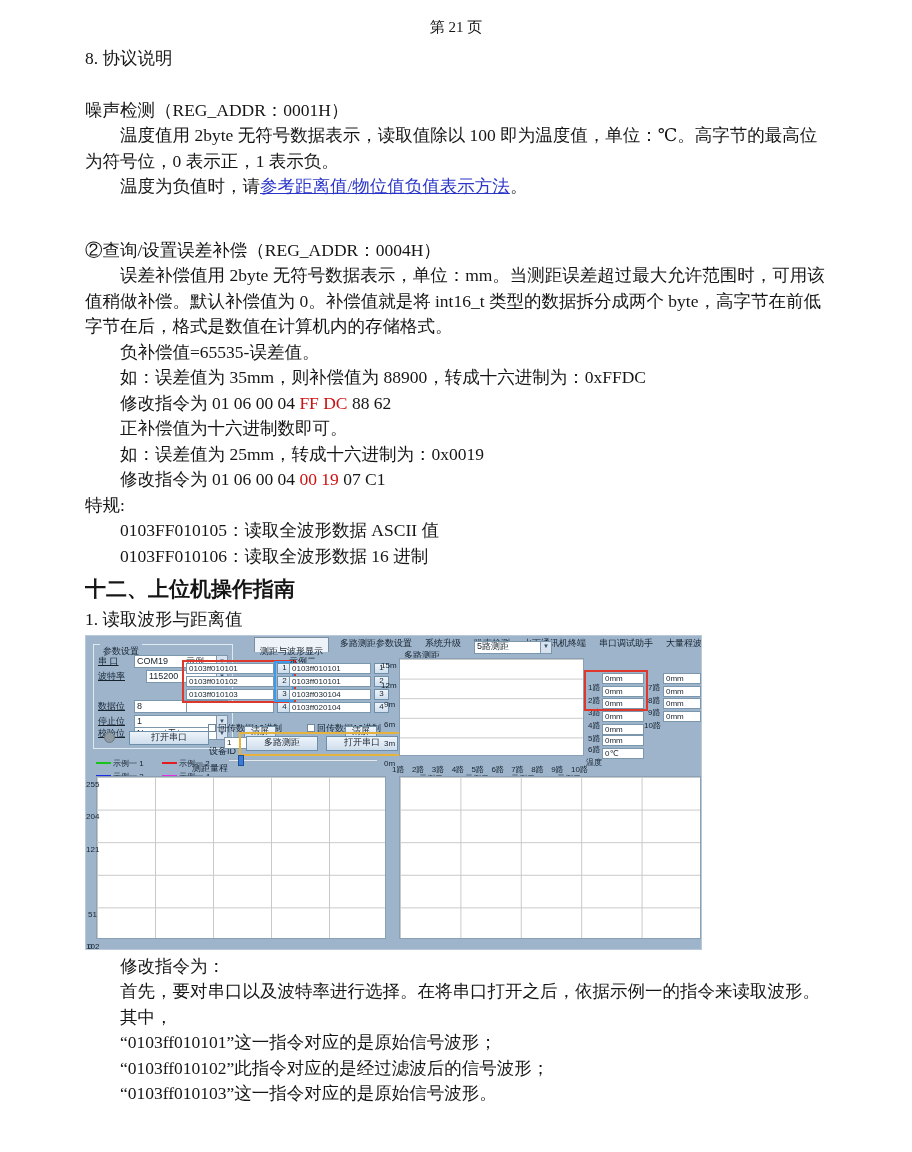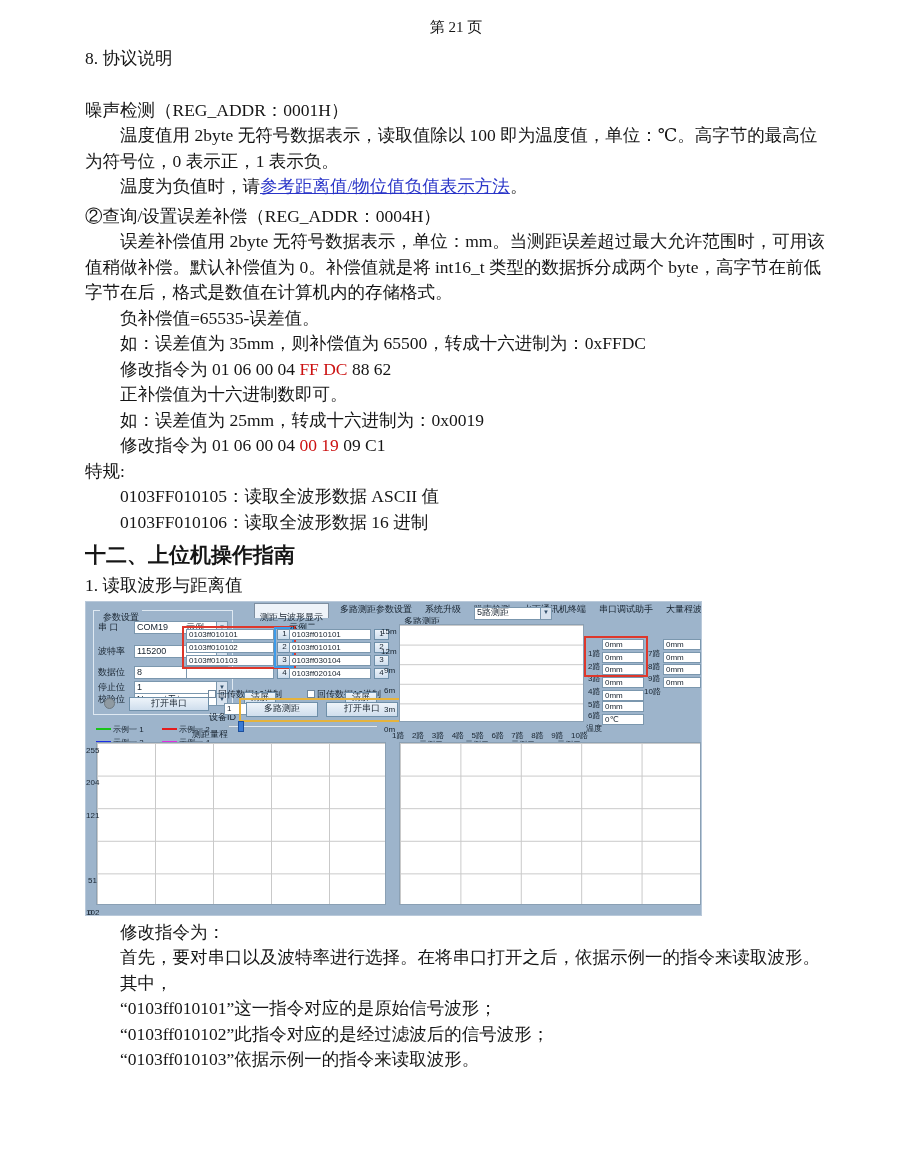--- a/index.html
+++ b/index.html
@@ -4,35 +4,35 @@
 <style>
   html,body{margin:0;padding:0;}
   body{width:912px;height:1152px;background:#ffffff;font-family:"Liberation Serif","DejaVu Serif",serif;color:#151515;}
   .page-header{padding-top:18px;height:22px;text-align:center;font-size:15px;}
   .content{margin:0 80px 0 85px;font-size:17.5px;line-height:25.5px;}
   .ln{white-space:pre-wrap;}
   .ind{text-indent:2em;}
   .doclink{color:#2a35c8;text-decoration:underline;cursor:pointer;}
   .redtx{color:#cc1111;}
   .h12{font-family:"Liberation Sans","DejaVu Sans",sans-serif;font-weight:bold;font-size:21px;line-height:32px;margin-top:4px;}
-  .mt6{margin-top:6px;}.mt26{margin-top:26px;}.mt22{margin-top:4px;}.mt4{margin-top:4px;}.mt2{margin-top:2px;}
+  .mt6{margin-top:6px;}.mt26{margin-top:26px;}.mt22{margin-top:38px;}.mt4{margin-top:4px;}.mt2{margin-top:2px;}
 
   
   .shot{position:relative;width:615px;height:313px;margin-top:2px;background:#9db4cb;
         border:1px solid #b9c9da;font-family:"Liberation Sans","DejaVu Sans",sans-serif;
         font-size:9px;color:#16222e;overflow:hidden;}
   .shot *{box-sizing:border-box;}
   .abs{position:absolute;}
   .tabbar{position:absolute;left:168px;top:1px;right:0;height:15px;display:flex;gap:9px;align-items:center;white-space:nowrap;}
   .tab{padding:0 2px;font-size:9px;}
   .tab.active{background:#eef3f9;border:1px solid #7d8ea0;border-bottom:none;padding:1px 5px;height:15px;}
   .grp{position:absolute;border:1px solid #dfe9f2;}
   .grp-title{position:absolute;top:-6px;left:6px;background:#9db4cb;padding:0 3px;font-size:9px;}
   .prow{position:absolute;left:4px;right:4px;height:14px;display:flex;align-items:center;}
-  .plabel{width:36px;}
+  .plabel{width:36px;text-decoration:underline;}
   .psel{flex:1;height:13px;background:#fff;border:1px solid #7b97ae;display:flex;align-items:center;padding-left:2px;position:relative;}
   .dd{position:absolute;right:0;top:0;bottom:0;width:11px;background:#d7e2ee;border-left:1px solid #7b97ae;font-size:6px;display:flex;align-items:center;justify-content:center;color:#33506b;}
   .btn{background:linear-gradient(#eef4fa,#cfdeed);border:1px solid #6e8fa9;font-size:9px;display:flex;align-items:center;justify-content:center;color:#16222e;}
   .led{width:11px;height:11px;border-radius:50%;background:#8f9aa2;border:1px solid #6d7880;}
   .xinput{position:absolute;height:11px;background:#fff;border:1px solid #7b97ae;font-size:8px;line-height:9px;padding-left:2px;overflow:hidden;}
   .xbtn{position:absolute;height:11px;width:15px;font-size:8px;}
   .ckbox{width:8px;height:8px;background:#fff;border:1px solid #70879c;display:inline-block;vertical-align:-1px;margin-right:2px;}
   .lgitem{position:absolute;white-space:nowrap;font-size:8px;}
   .lgline{display:inline-block;width:15px;height:2px;vertical-align:2px;margin-right:2px;}
   .hl{position:absolute;background:transparent;}
@@ -59,25 +59,25 @@
 <div class="content">
   <div class="ln mt6">8. 协议说明</div>
 
   <div class="ln mt26">噪声检测（REG_ADDR：0001H）</div>
   <div class="ln ind">温度值用 2byte 无符号数据表示，读取值除以 100 即为温度值，单位：℃。高字节的最高位为符号位，0 表示正，1 表示负。</div>
   <div class="ln ind"><span>温度为负值时，请</span><a class="doclink">参考距离值/物位值负值表示方法</a><span>。</span></div>
 
   <div class="ln mt22">②查询/设置误差补偿（REG_ADDR：0004H）</div>
   <div class="ln ind">误差补偿值用 2byte 无符号数据表示，单位：mm。当测距误差超过最大允许范围时，可用该值稍做补偿。默认补偿值为 0。补偿值就是将 int16_t 类型的数据拆分成两个 byte，高字节在前低字节在后，格式是数值在计算机内的存储格式。</div>
   <div class="ln ind">负补偿值=65535-误差值。</div>
-  <div class="ln ind">如：误差值为 35mm，则补偿值为 65500，转成十六进制为：0xFFDC</div>
+  <div class="ln ind">如：误差值为 35mm，则补偿值为 88900，转成十六进制为：0xFFDC</div>
   <div class="ln ind"><span>修改指令为 01 06 00 04 </span><span class="redtx">FF DC</span><span> 88 62</span></div>
   <div class="ln ind">正补偿值为十六进制数即可。</div>
   <div class="ln ind">如：误差值为 25mm，转成十六进制为：0x0019</div>
-  <div class="ln ind"><span>修改指令为 01 06 00 04 </span><span class="redtx">00 19</span><span> 09 C1</span></div>
+  <div class="ln ind"><span>修改指令为 01 06 00 04 </span><span class="redtx">00 19</span><span> 07 C1</span></div>
 
   <div class="ln">特规:</div>
   <div class="ln ind">0103FF010105：读取全波形数据 ASCII 值</div>
   <div class="ln ind">0103FF010106：读取全波形数据 16 进制</div>
 
   <div class="h12">十二、上位机操作指南</div>
   <div class="ln mt2">1. 读取波形与距离值</div>
 
   <div class="shot">
 
@@ -93,21 +93,21 @@
 
     <div class="grp" style="left:7px;top:8px;width:140px;height:105px;">
       <span class="grp-title">参数设置</span>
       <div class="prow" style="top:10px;">
         <span class="plabel">串 口</span>
         <span class="psel">
             <span>COM19</span>
             <span class="dd">▼</span>
           </span>
       </div>
-      <div class="prow" style="top:34px;">
+      <div class="prow" style="top:25px;gap:12px;">
         <span class="plabel">波特率</span>
         <span class="psel">
             <span>115200</span>
             <span class="dd">▼</span>
           </span>
       </div>
       <div class="prow" style="top:40px;margin-top:42px;">
         <span class="plabel">校验位</span>
         <span class="psel">
             <span>None（无）</span>
@@ -258,14 +258,14 @@
     <span class="tick" style="left:487px;top:305px;">600</span>
     <span class="tick" style="left:547px;top:305px;">800</span>
     <span class="tick" style="left:597px;top:305px;">1000</span>
   </div>
 
   <div class="ln ind mt4">修改指令为：</div>
   <div class="ln ind">首先，要对串口以及波特率进行选择。在将串口打开之后，依据示例一的指令来读取波形。</div>
   <div class="ln ind">其中，</div>
   <div class="ln ind">“0103ff010101”这一指令对应的是原始信号波形；</div>
   <div class="ln ind">“0103ff010102”此指令对应的是经过滤波后的信号波形；</div>
-  <div class="ln ind">“0103ff010103”依据示例一的指令来读取波形。</div>
+  <div class="ln ind">“0103ff010103”这一指令对应的是原始信号波形。</div>
 </div>
 
 </body></html>

